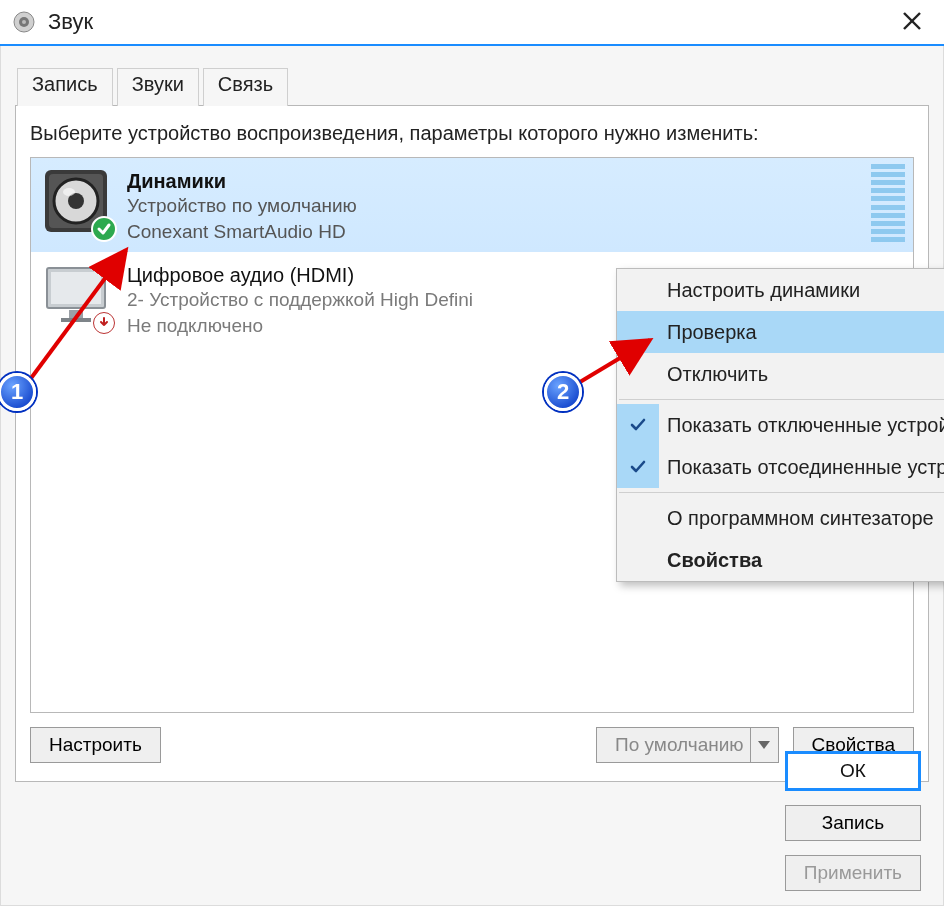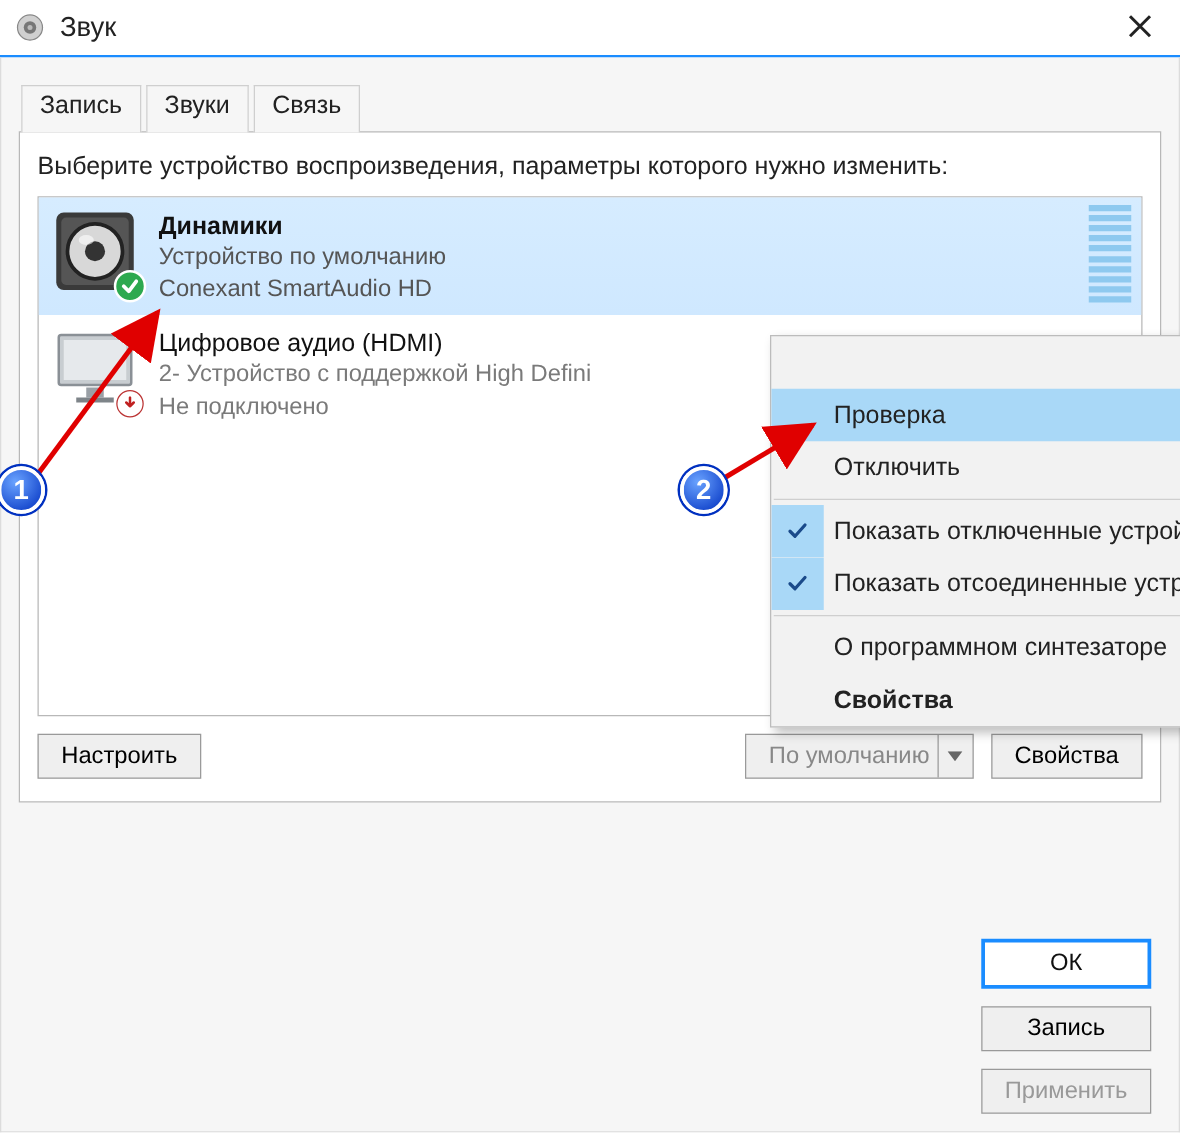--- a/index.html
+++ b/index.html
@@ -19,21 +19,21 @@
 .tab { padding: 8px 14px 10px 14px; font-size: 20px; color: #222; background: #fff; border: 1px solid #b8b8b8; border-bottom: none; cursor: pointer; position: relative; }
 .tab.inactive { background: #f6f6f6; border-top-color: #cfcfcf; border-left-color: #cfcfcf; border-right-color: #cfcfcf; margin-top: 4px; padding-top: 4px; padding-bottom: 10px; }
 .tab.active { background: #fff; z-index: 3; }
 
 
 .panel { background: #fff; border: 1px solid #b8b8b8; padding: 14px 14px 18px 14px; margin-top: -1px; position: relative; }
 
 .instruction { font-size: 20px; color: #222; line-height: 1.35; margin-bottom: 10px; }
 
 
-.device-list { border: 1px solid #b8b8b8; height: 416px; background: #fff; position: relative; }
+.device-list { border: 1px solid #b8b8b8; height: 556px; background: #fff; position: relative; }
 .device-item { display: flex; padding: 8px 10px; gap: 16px; position: relative; }
 .device-item.selected { background: linear-gradient(#d6ecff,#cfe8ff); }
 .device-icon-wrap { width: 70px; height: 70px; position: relative; flex-shrink: 0; }
 .device-info { padding-top: 4px; }
 .device-name { font-size: 20px; color: #111; }
 .device-name.bold { font-weight: 600; }
 .device-sub { font-size: 19px; color: #7a7a7a; line-height: 1.35; }
 .device-item.selected .device-sub { color: #555; }
 
 
@@ -183,20 +183,21 @@
     <button class="btn"><span>Запись</span></button>
     <button class="btn disabled"><span>Применить</span></button>
   </div>
 
 </div>
 
 <div class="context-menu">
 
   <div class="menu-item">
     <span class="menu-check-col plain"></span>
+    <span>Настроить динамики</span>
   </div>
   <div class="menu-item hover">
     <span class="menu-check-col plain"></span>
     <span>Проверка</span>
   </div>
   <div class="menu-item">
     <span class="menu-check-col plain"></span>
     <span>Отключить</span>
   </div>
   <div class="sep"></div>

